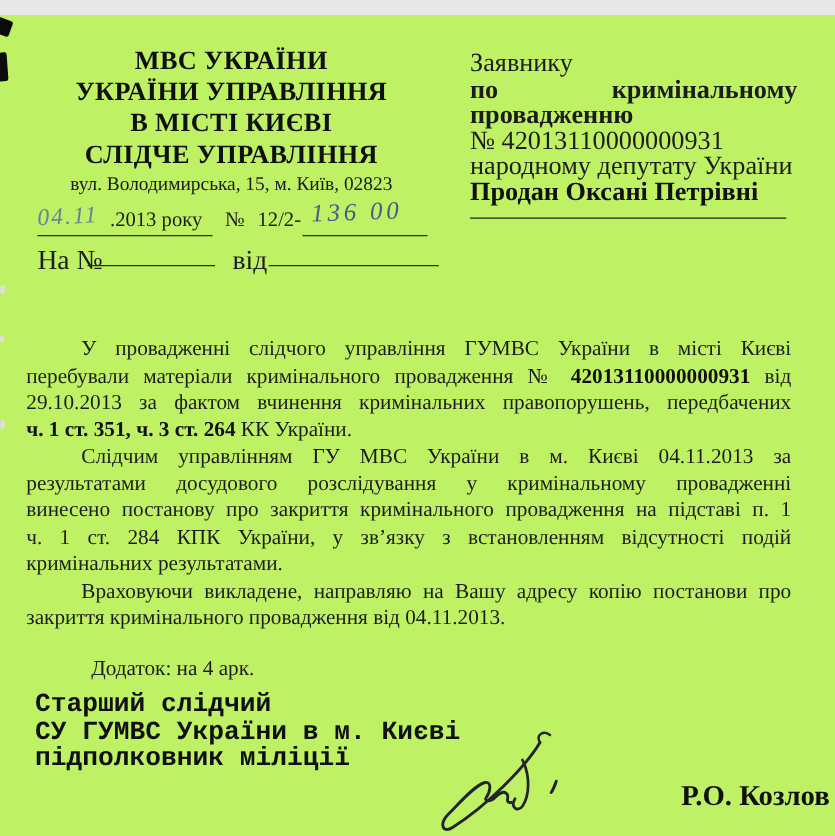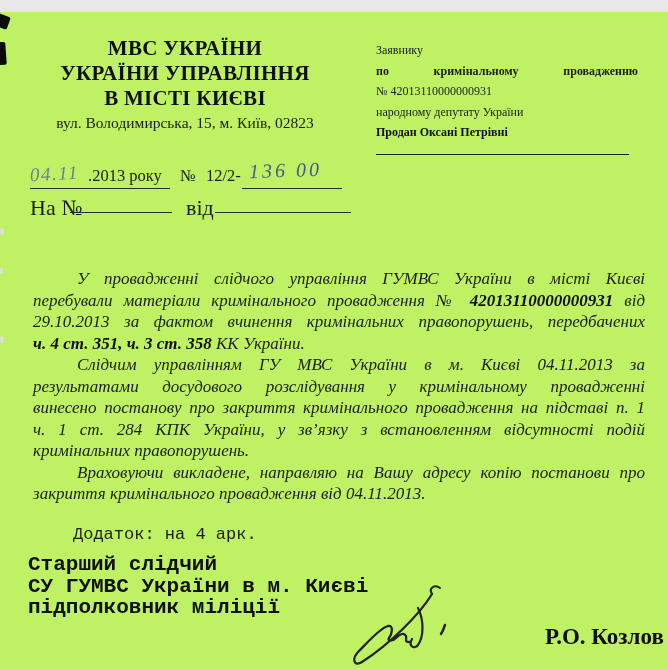--- a/index.html
+++ b/index.html
@@ -37,33 +37,33 @@
   
   .replyline{position:absolute;left:28px;top:183px;width:340px;height:24px;font-size:22px;}
   .replyline .lbl{position:absolute;top:0;}
   .na{left:2px;}
   .vid{left:158px;}
   .replyline .blank{position:absolute;top:17px;border-bottom:1.6px solid #2b2b2b;height:0;}
   .b1{left:42px;width:102px;}
   .b2{left:187px;width:136px;}
 
   
-  .addressee{position:absolute;left:376px;top:28px;width:262px;font-size:12px;line-height:20.5px;}
+  .addressee{position:absolute;left:376px;top:28px;width:262px;font-size:21px;line-height:20.5px;}
   .addr-line{text-align:left;}
   .addr-line.stretch{text-align:justify;text-align-last:justify;font-weight:bold;}
   .addr-line.bold{font-weight:bold;color:#101012;}
   .addr-rule{margin-top:11px;width:253px;border-top:1.7px solid #222;}
 
   
-  .bodytext{position:absolute;left:33px;top:256px;width:612px;font-size:17px;line-height:21.5px;font-style:italic;}
+  .bodytext{position:absolute;left:21px;top:256px;width:612px;font-size:17px;line-height:21.5px;}
   .bline{text-align:left;white-space:normal;}
   .bline.jf{text-align:justify;text-align-last:justify;}
   .bline .ind{display:inline-block;width:44px;}
   .bline .b{font-weight:bold;color:#101012;}
-  .attachment{position:absolute;left:73px;top:513px;font-size:17px;font-family:Liberation Mono, monospace;}
+  .attachment{position:absolute;left:73px;top:513px;font-size:17px;}
 
   
   .signblock{position:absolute;left:28px;top:542px;font-weight:bold;font-size:21px;line-height:21.5px;color:#101012;font-family:Liberation Mono, monospace;}
   .signname{position:absolute;left:545px;top:612px;font-weight:bold;font-size:23px;color:#101012;}
   .sig{position:absolute;left:332px;top:560px;}
 </style>
 </head>
 <body>
 
 <div class="doc">
@@ -72,20 +72,21 @@
   <div class="artifact a2"></div>
   <div class="smudge s1"></div>
   <div class="smudge s2"></div>
   <div class="smudge s3"></div>
 
   <div class="letterhead">
     <div>
         <div class="lh-line">МВС УКРАЇНИ</div>
         <div class="lh-line">УКРАЇНИ УПРАВЛІННЯ</div>
         <div class="lh-line">В МІСТІ КИЄВІ</div>
+        <div class="lh-line">СЛІДЧЕ УПРАВЛІННЯ</div>
       </div>
     <div class="lh-addr">вул. Володимирська, 15, м. Київ, 02823</div>
   </div>
 
   <div class="refline">
     <span class="rule r1"></span>
     <span class="hw hw-date">04.11</span>
     <span class="yr">.2013 року</span>
     <span class="nsign">№</span>
     <span class="nprefix">12/2-</span>
@@ -108,26 +109,26 @@
         <div class="addr-line">народному депутату України</div>
         <div class="addr-line bold">Продан Оксані Петрівні</div>
       </div>
     <div class="addr-rule"></div>
   </div>
 
   <div class="bodytext">
       <div class="bline jf"><span class="ind"></span><span>У провадженні слідчого управління ГУМВС України в місті Києві</span></div>
       <div class="bline jf"><span>перебували матеріали кримінального провадження № </span><span class="b">42013110000000931</span><span> від</span></div>
       <div class="bline jf"><span>29.10.2013 за фактом вчинення кримінальних правопорушень, передбачених</span></div>
-      <div class="bline"><span class="b">ч. 4 ст. 351, ч. 3 ст. 358</span><span> КК України.</span></div>
+      <div class="bline"><span class="b">ч. 1 ст. 351, ч. 3 ст. 264</span><span> КК України.</span></div>
       <div class="bline jf"><span class="ind"></span><span>Слідчим управлінням ГУ МВС України в м. Києві 04.11.2013 за</span></div>
       <div class="bline jf"><span>результатами досудового розслідування у кримінальному провадженні</span></div>
       <div class="bline jf"><span>винесено постанову про закриття кримінального провадження на підставі п. 1</span></div>
       <div class="bline jf"><span>ч. 1 ст. 284 КПК України, у зв’язку з встановленням відсутності подій</span></div>
-      <div class="bline"><span>кримінальних правопорушень.</span></div>
+      <div class="bline"><span>кримінальних результатами.</span></div>
       <div class="bline jf"><span class="ind"></span><span>Враховуючи викладене, направляю на Вашу адресу копію постанови про</span></div>
       <div class="bline"><span>закриття кримінального провадження від 04.11.2013.</span></div>
     </div>
 
   <div class="attachment">Додаток: на 4 арк.</div>
 
   <div class="signblock">
       <div class="sb-line">Старший слідчий</div>
       <div class="sb-line">СУ ГУМВС України в м. Києві</div>
       <div class="sb-line">підполковник міліції</div>

